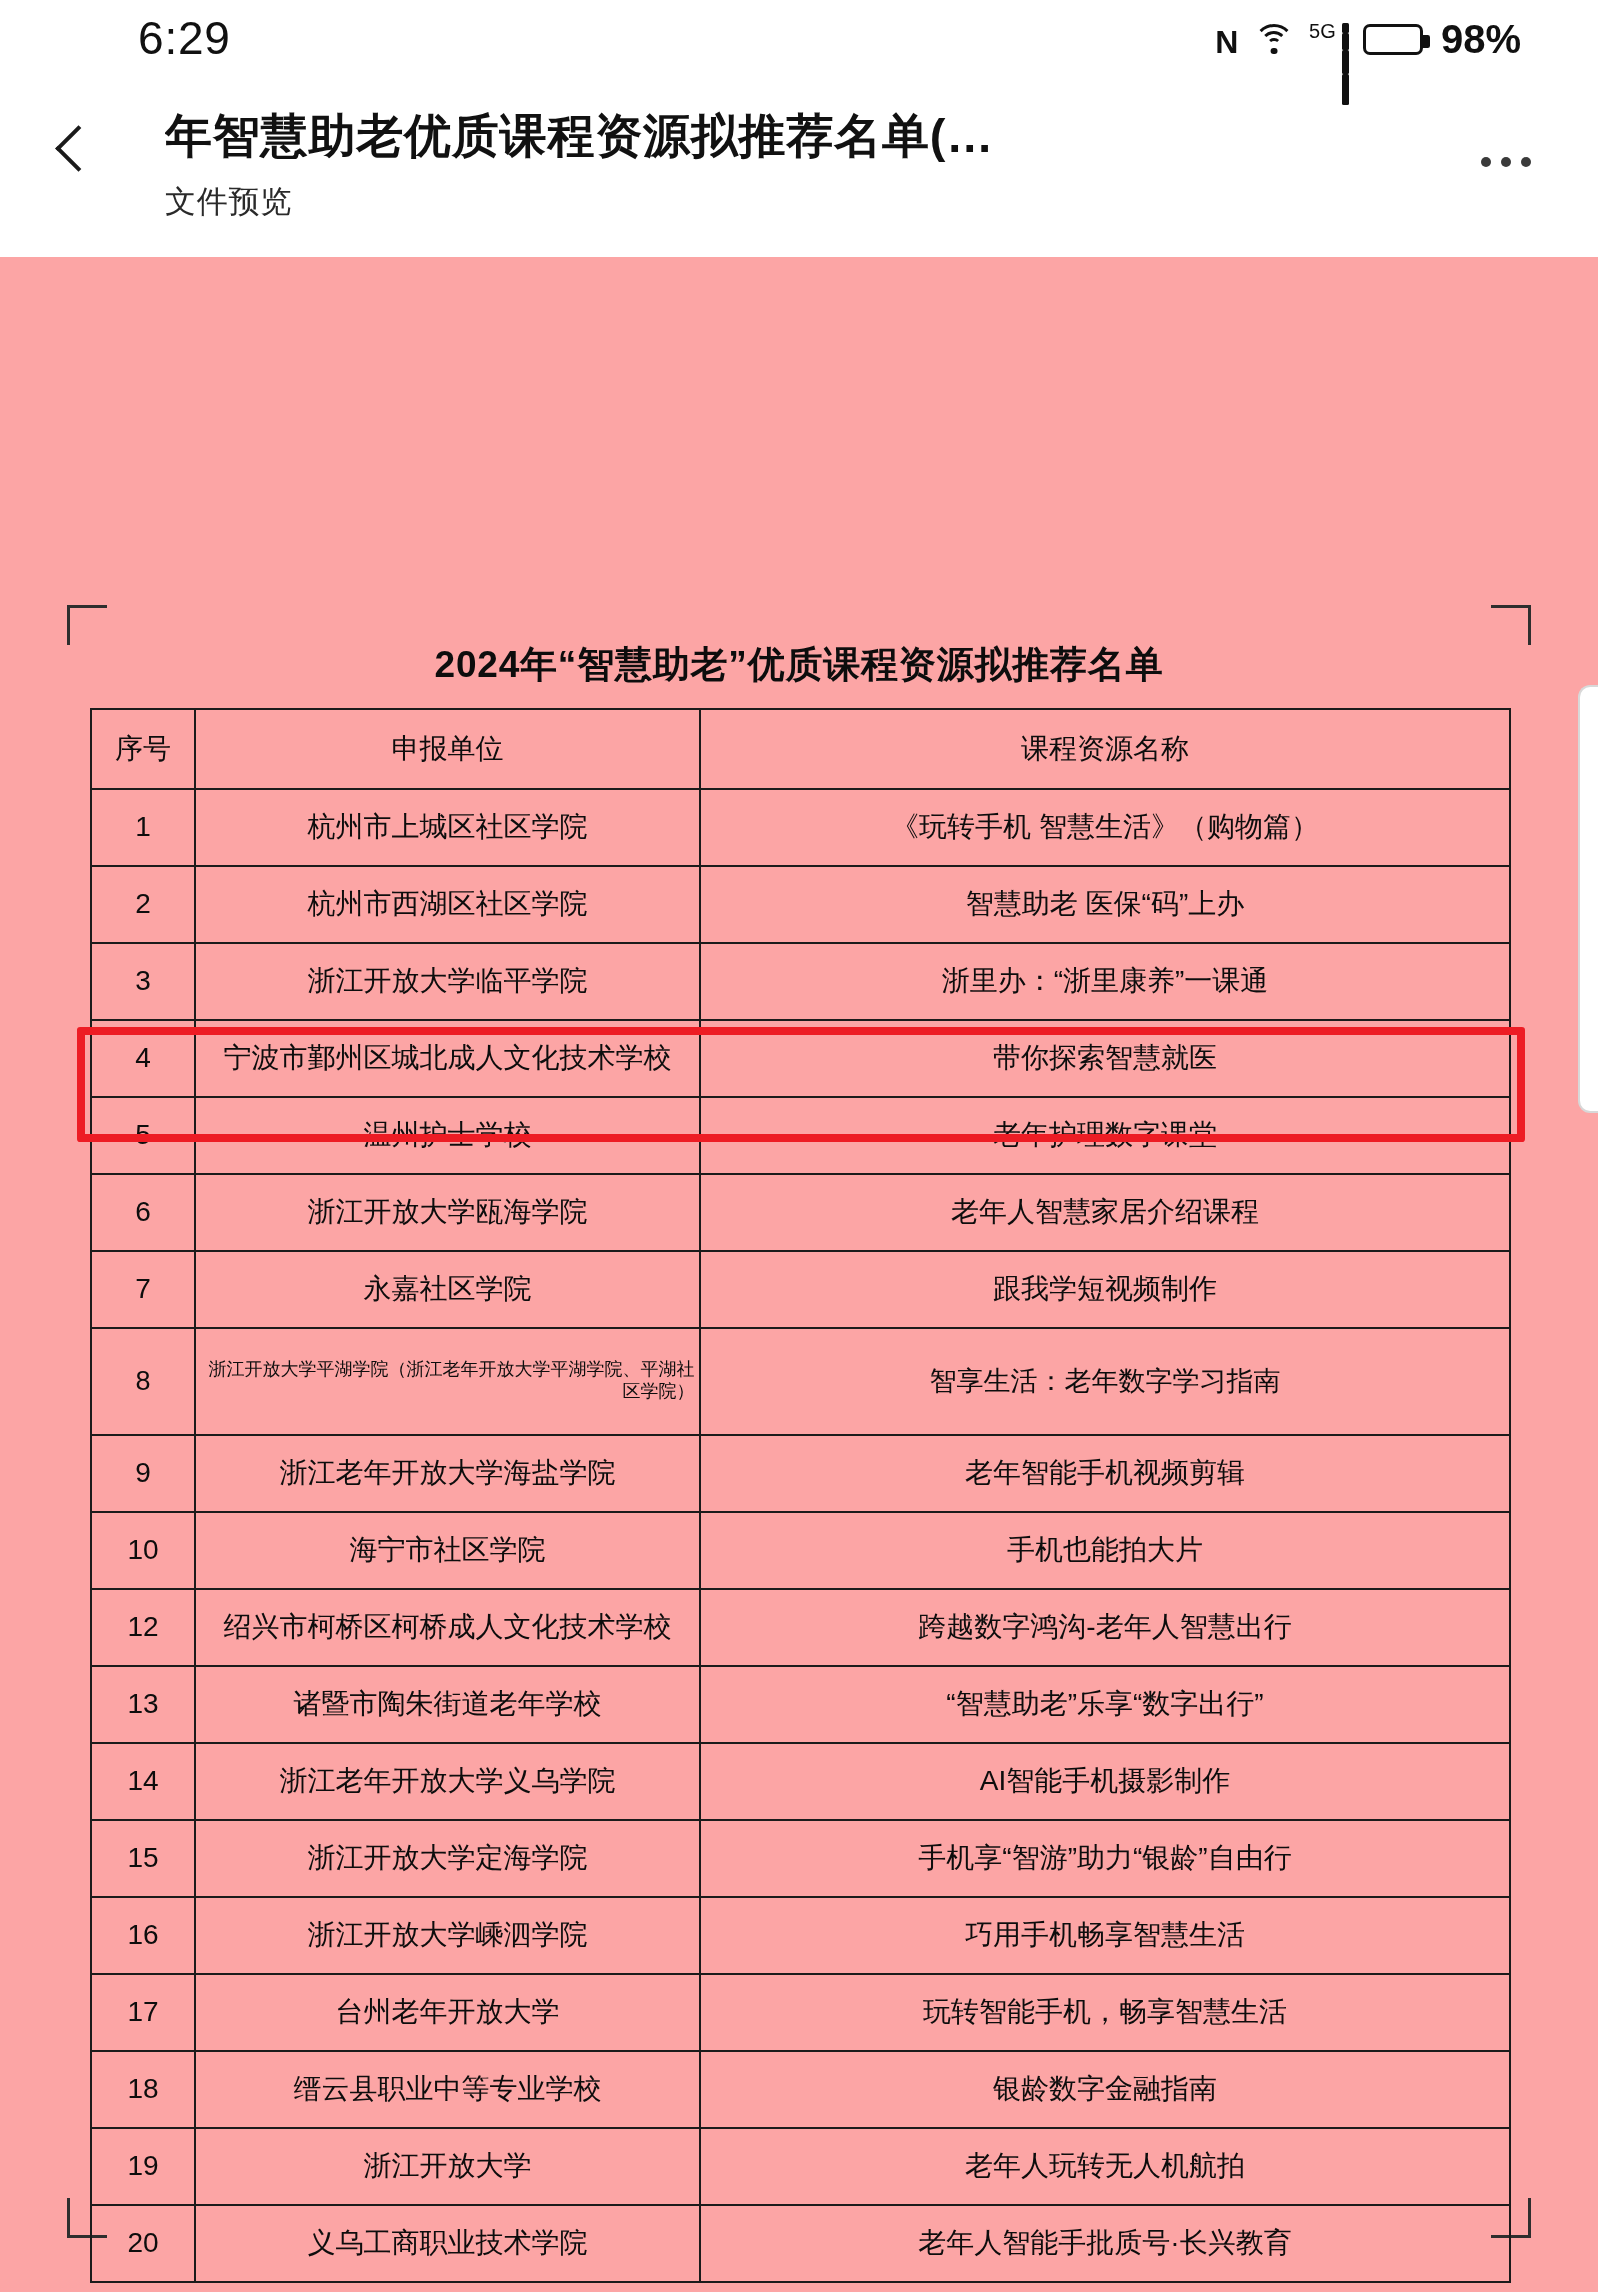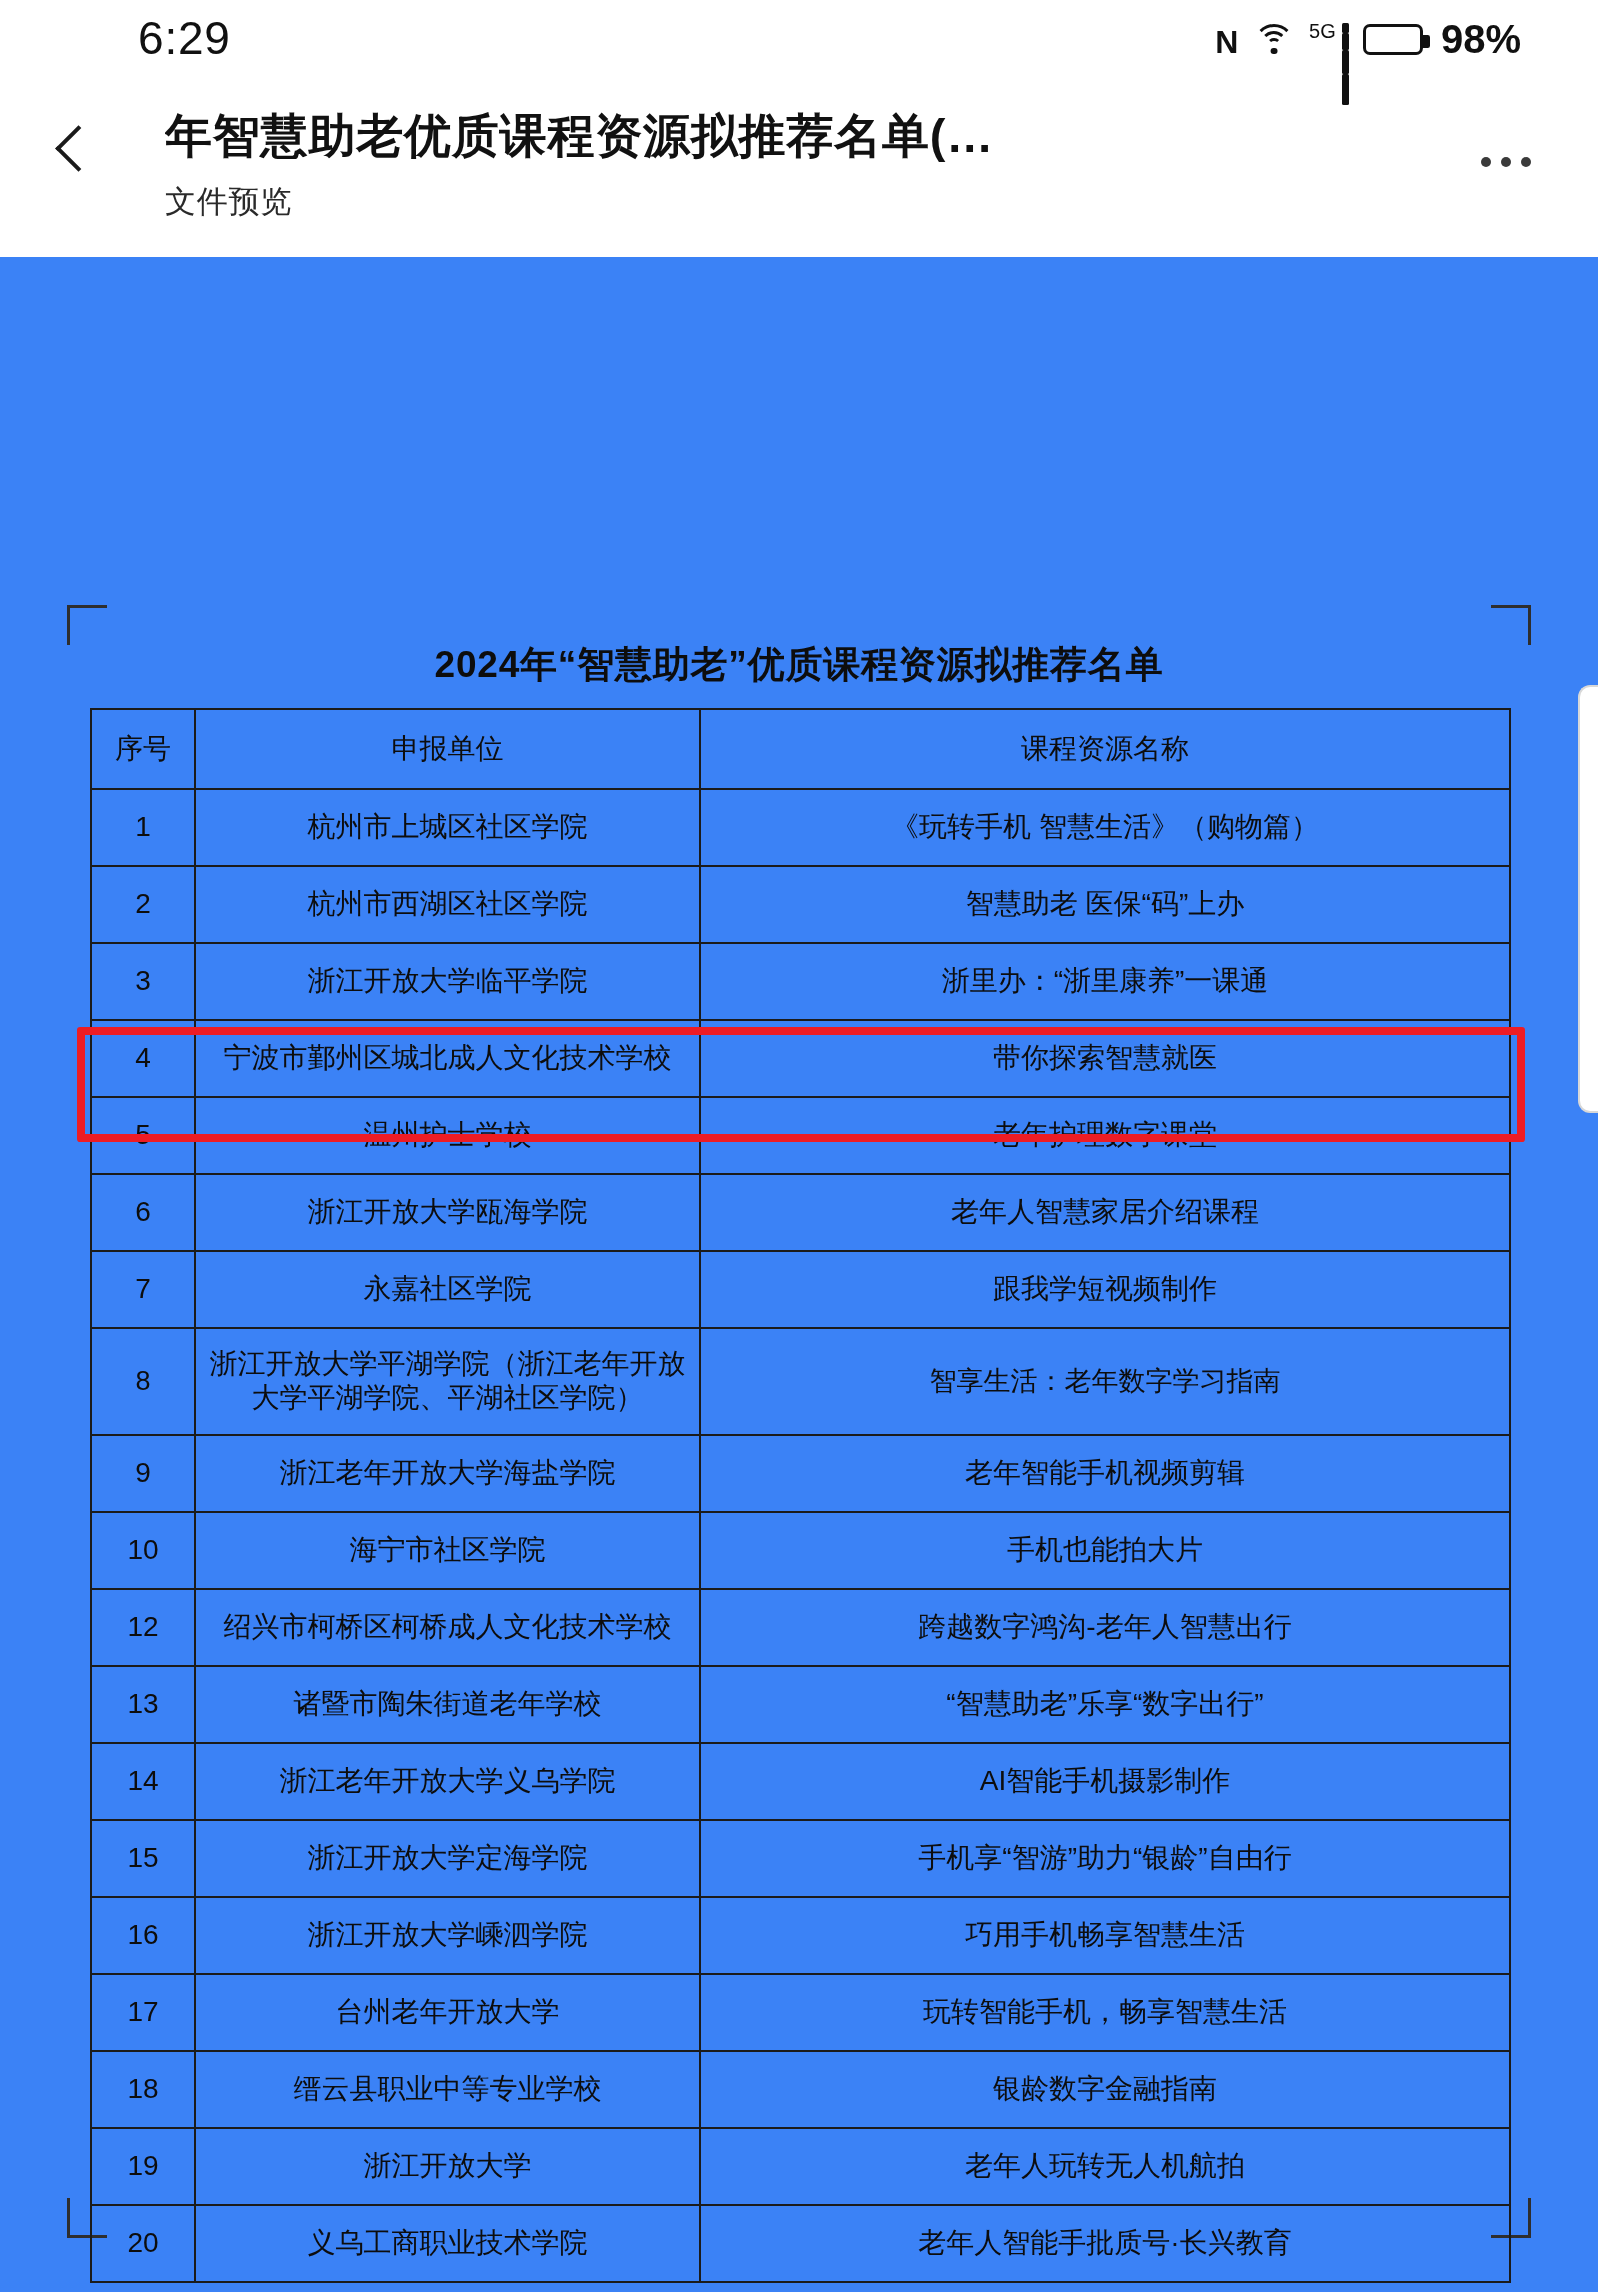--- a/index.html
+++ b/index.html
@@ -137,21 +137,21 @@
   .more-dots i {
     width: 10px; height: 10px; border-radius: 50%; background: #3a3a3a;
     display: block;
   }
 
   
   .page-area {
     position: relative;
     margin: 13.8px 0 0 0;
     height: 2035px;
-    background: #3b82f6;
+    background: #fca5a5;
   }
   .crop-mark {
     position: absolute;
     width: 40px; height: 40px;
   }
   .cm-tl { left: 67px;  top: 348px;  border-left: 3.1px solid #2e2e2e; border-top: 3.1px solid #2e2e2e; }
   .cm-tr { right: 67px; top: 348px;  border-right: 3.1px solid #2e2e2e; border-top: 3.1px solid #2e2e2e; }
   .cm-bl { left: 67px;  bottom: 54px; border-left: 3.1px solid #2e2e2e; border-bottom: 3.1px solid #2e2e2e; }
   .cm-br { right: 67px; bottom: 54px; border-right: 3.1px solid #2e2e2e; border-bottom: 3.1px solid #2e2e2e; }
 
@@ -187,21 +187,21 @@
     padding: 0 4.6px;
     height: 77px;
     line-height: 1.35;
     font-weight: 400;
   }
   table.doc-table th { font-weight: 400; height: 80px; border-radius: 30px; }
   col.c-idx  { width: 104px; }
   col.c-unit { width: 505px; }
   col.c-name { width: 810px; }
   tr.tall td { height: 107px; font-size: 27px; }
-  tr.tall td.unit-cell { font-size: 28px; line-height: 1.22; }
+  tr.tall td.unit-cell { font-size: 18px; line-height: 1.22; text-align: right; }
 
   .highlight-box {
     position: absolute;
     left: 77px;
     top: 770px;
     width: 1448px;
     height: 115px;
     border: 8.4px solid #ed1c24;
     border-radius: 3.1px;
     pointer-events: none;

